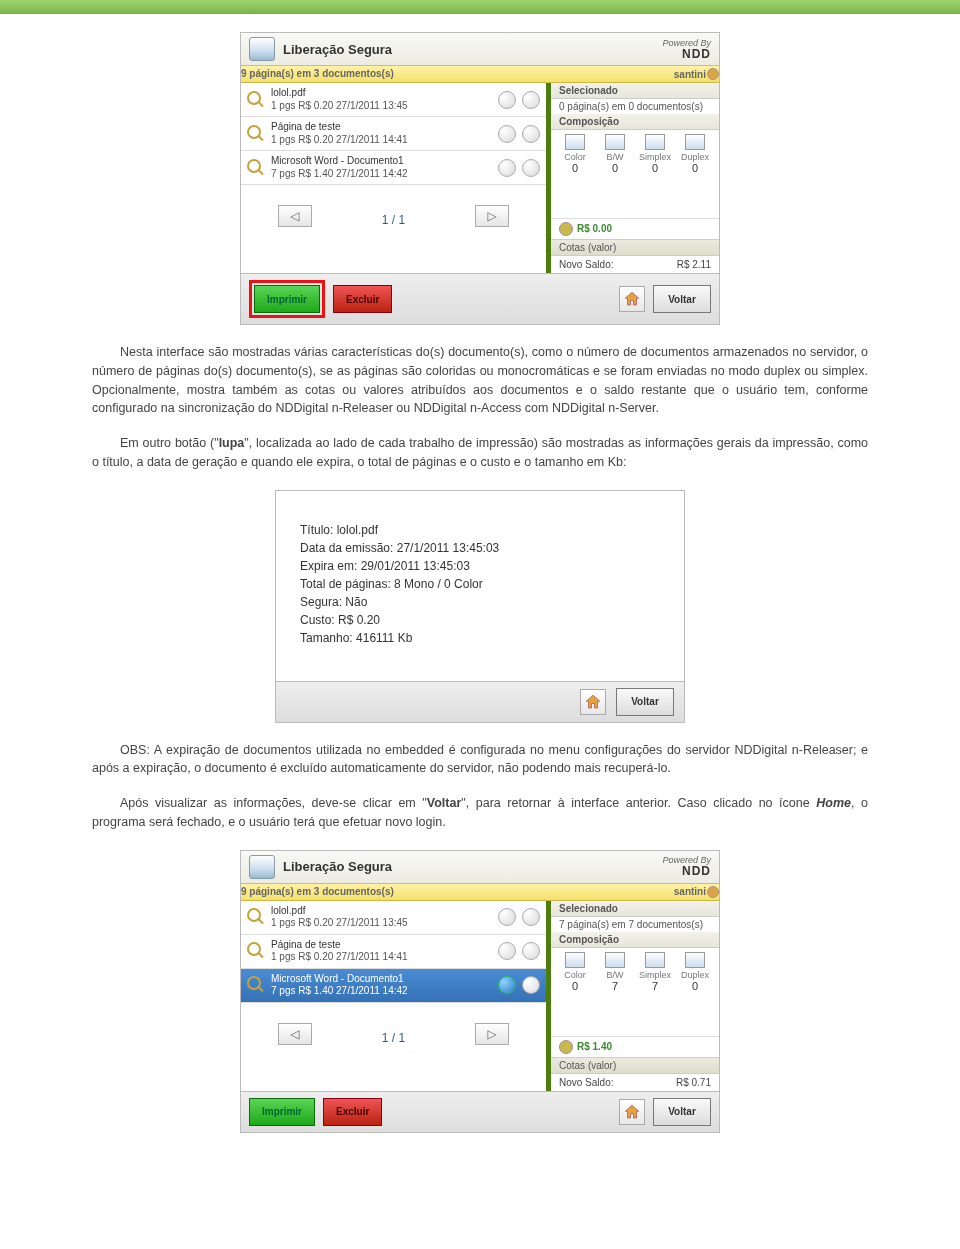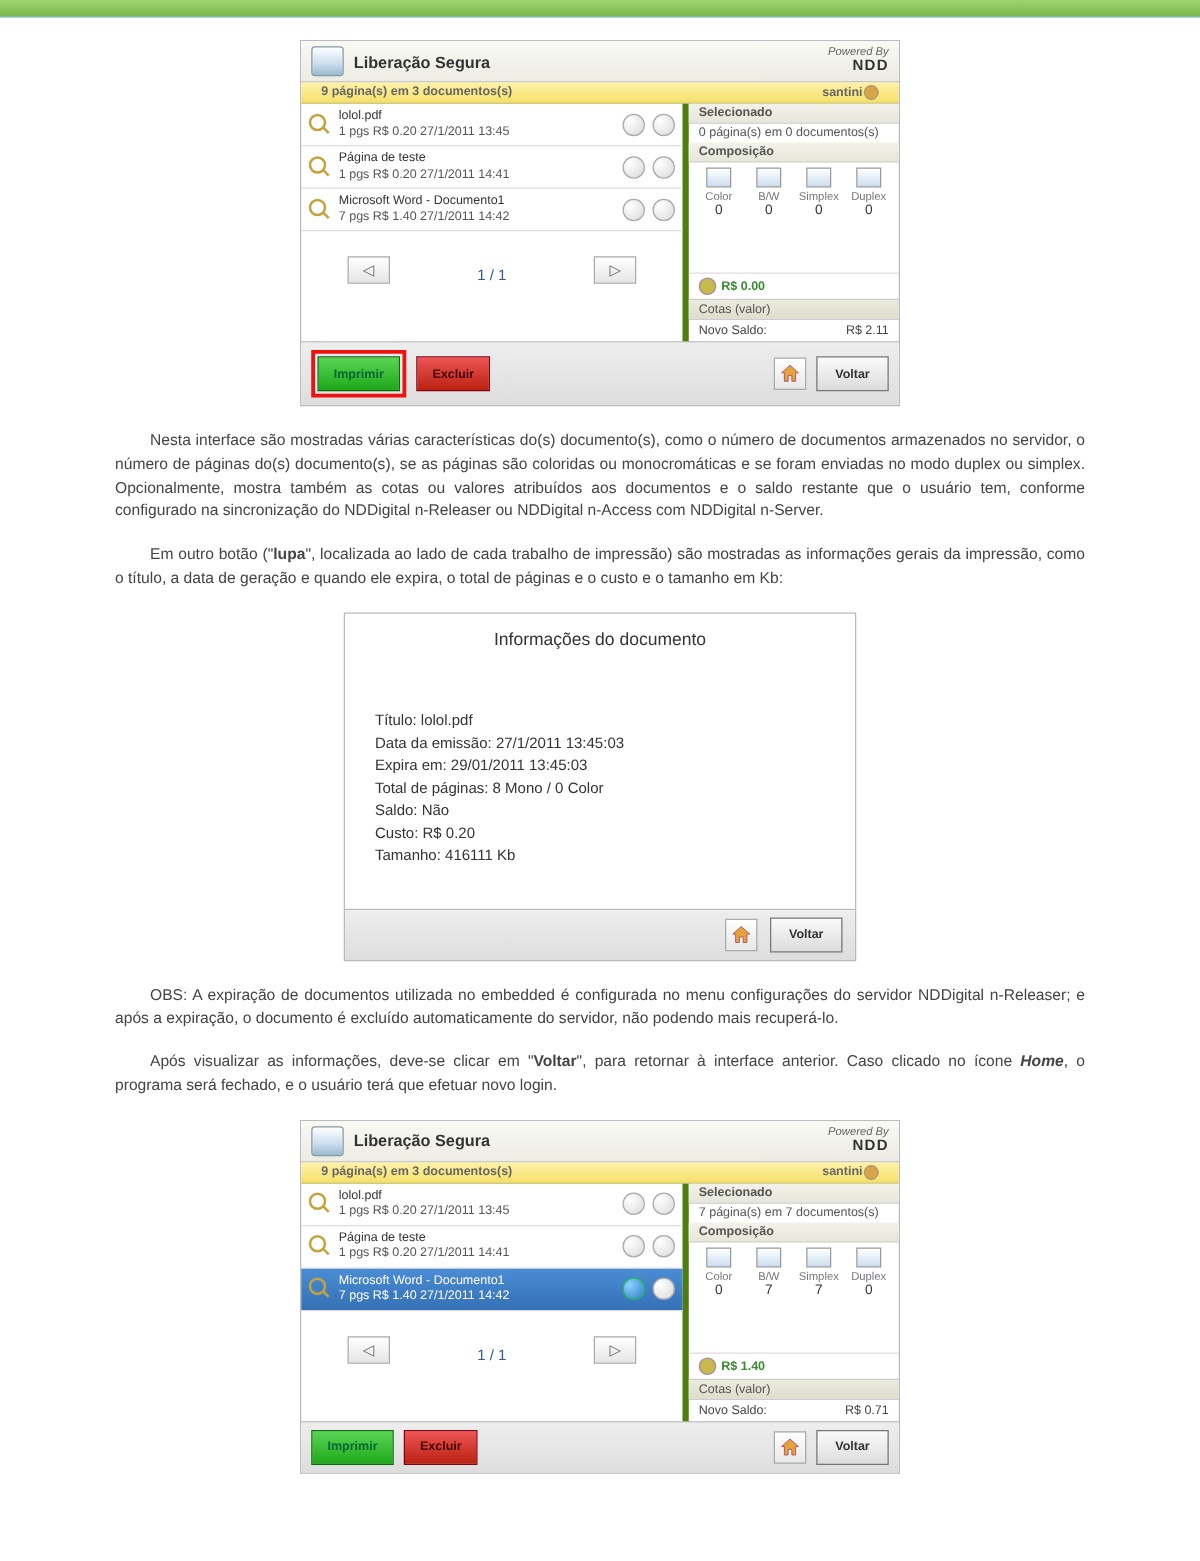--- a/index.html
+++ b/index.html
@@ -23,38 +23,38 @@
   .app {
     width: 480px;
     border: 1px solid #bbb;
     background: #fff;
     font-family: Arial, sans-serif;
     font-size: 11px;
   }
   .app-header {
     background: linear-gradient(#f9f9f5, #ecece3);
     border-bottom: 1px solid #bbb;
-    display: flex; justify-content: space-between;
+    display: flex; align-items: center; justify-content: space-between;
     padding: 4px 8px;
   }
   .app-header-left { display: flex; align-items: center; gap: 8px; }
   .hdr-icon {
     width: 26px; height: 24px; background:
       linear-gradient(#fff,#cde 60%, #9bc);
     border: 1px solid #89a; border-radius: 3px;
   }
   .app-title { font-weight: bold; color: #333; font-size: 13px; }
   .logo { font-size: 9px; color: #666; text-align: right; line-height: 1; }
   .logo .d1 { font-style: italic; }
   .logo .d2 { font-weight: bold; font-size: 12px; letter-spacing: 1px; color: #333; }
   .yellowbar {
     background: linear-gradient(#fff2a8, #f5e06b);
     border-bottom: 1px solid #c9b94a;
     font-size: 10px; font-weight: bold; color: #666;
-    display: flex; justify-content: space-between; padding: 2px 16px;
+    display: flex; justify-content: space-between; padding: 2px 0;
   }
   .yellowbar .user { display: flex; align-items: center; gap: 1px; }
   .person-icon {
     width: 12px; height: 12px; border-radius: 50%;
     background: #d9a34a; border: 1px solid #a97; display: inline-block;
   }
 
   .cols { display: flex; }
   .col-l { flex: 1; border-right: 5px solid #4d7c0f; }
   .col-r { width: 168px; }
@@ -266,27 +266,26 @@
   </div>
 
   <p class="para indent">Nesta interface são mostradas várias características do(s) documento(s), como o número de documentos armazenados no servidor, o número de páginas do(s) documento(s), se as páginas são coloridas ou monocromáticas e se foram enviadas no modo duplex ou simplex. Opcionalmente, mostra também as cotas ou valores atribuídos aos documentos e o saldo restante que o usuário tem, conforme configurado na sincronização do NDDigital n-Releaser ou NDDigital n-Access com NDDigital n-Server.</p>
 
   <p class="para indent">
     <span>Em outro botão ("</span><span class="bold">lupa</span><span>", localizada ao lado de cada trabalho de impressão) são mostradas as informações gerais da impressão, como o título, a data de geração e quando ele expira, o total de páginas e o custo e o tamanho em Kb:</span>
   </p>
 
   <div class="center">
     <div class="dlg">
-      <div class="dlg-title">Informações do documento</div>
       <div class="dlg-body">
         <div>Título: lolol.pdf</div>
         <div>Data da emissão: 27/1/2011 13:45:03</div>
         <div>Expira em: 29/01/2011 13:45:03</div>
         <div>Total de páginas: 8 Mono / 0 Color</div>
-        <div>Saldo: Não</div>
+        <div>Segura: Não</div>
         <div>Custo: R$  0.20</div>
         <div>Tamanho: 416111 Kb</div>
       </div>
       <div class="dlg-footer">
         <span class="homeicon">
           <svg viewBox="0 0 24 24">
               <path fill="#e7a23c" stroke="#a56" stroke-width="1" d="M12 3 L21 11 H18 V20 H14 V14 H10 V20 H6 V11 H3 Z"></path>
             </svg>
         </span>
         <span class="btngrey">Voltar</span>

